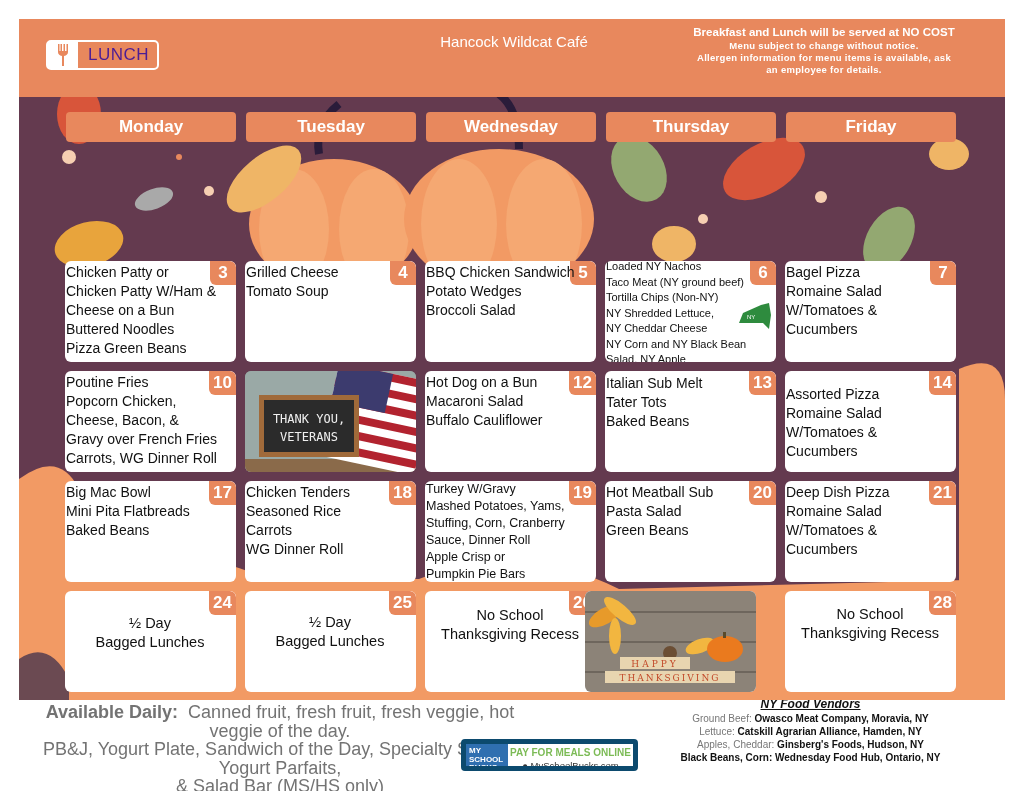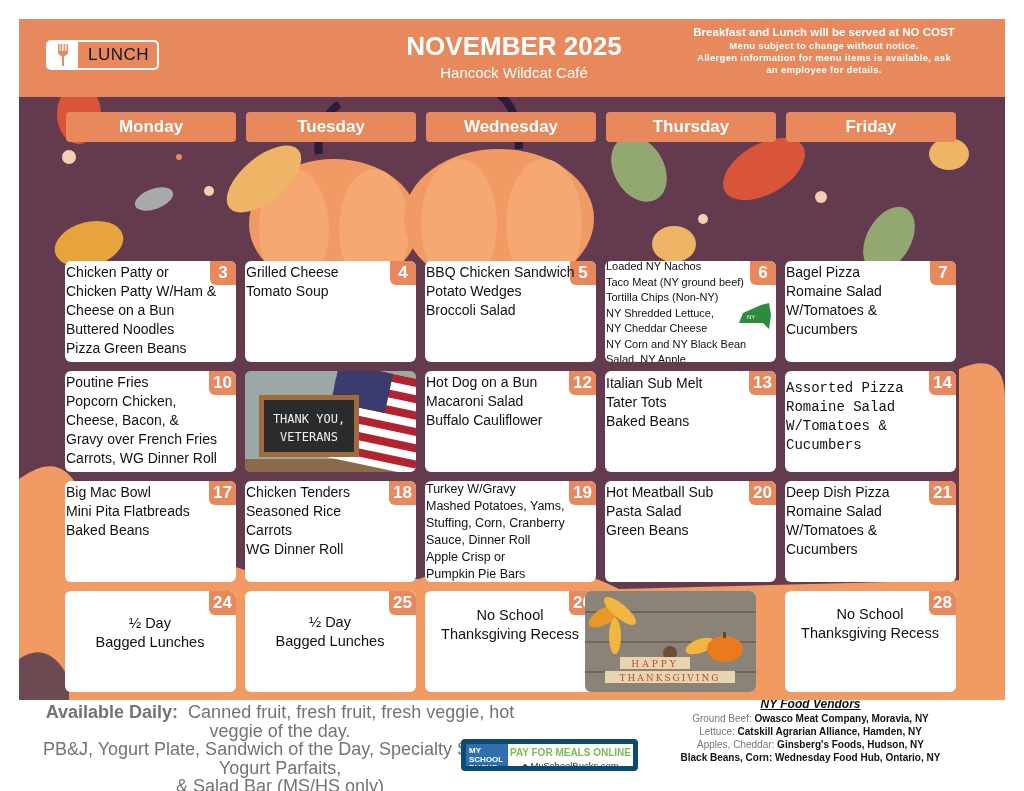--- a/index.html
+++ b/index.html
@@ -5,21 +5,21 @@
   * { box-sizing: border-box; margin: 0; padding: 0; }
   html, body { width: 1024px; height: 791px; background: #ffffff; overflow: hidden; }
   body { font-family: "Liberation Sans", sans-serif; position: relative; }
 
   .poster { position: absolute; left: 19px; top: 19px; width: 986px; height: 681px; background: #643a4f; overflow: hidden; }
   .header { position: absolute; left: 0; top: 0; width: 986px; height: 78px; background: #e8885d; z-index: 3; }
 
   .lunch-badge { position: absolute; left: 27px; top: 21px; width: 113px; height: 30px; border: 2px solid #fff; border-radius: 5px; display: flex; align-items: center; }
   .lunch-badge .fork-box { width: 30px; height: 100%; background: #fff; display: flex; align-items: center; justify-content: center; }
   .lunch-badge .fork-box svg { width: 14px; height: 22px; }
-  .lunch-badge .lunch-label { color: #0f172a; font-size: 17px; padding-left: 10px; letter-spacing: 0.5px; }
+  .lunch-badge .lunch-label { color: #4c1d95; font-size: 17px; padding-left: 10px; letter-spacing: 0.5px; }
 
   .title-block { position: absolute; left: 300px; top: 12px; width: 390px; text-align: center; color: #fff; }
   .title-block .title { font-size: 26px; font-weight: bold; }
   .title-block .subtitle { font-size: 15px; margin-top: 2px; }
 
   .notice { position: absolute; left: 655px; top: 6px; width: 300px; text-align: center; color: #fff; font-weight: bold; }
   .notice .n1 { font-size: 11.5px; line-height: 15px; }
   .notice .n2 { font-size: 11.5px; line-height: 15px; }
   .notice .n2 .bang { font-size: 15px; }
   .notice .n3 { font-size: 9.5px; line-height: 12px; letter-spacing: 0.3px; }
@@ -95,21 +95,20 @@
     <div class="lunch-badge">
       <div class="fork-box">
         <svg viewBox="0 0 14 22">
             <path d="M2 0 v8 q0 3 4 4 v10 h2 v-10 q4 -1 4 -4 v-8 h-1.5 v7 h-1.5 v-7 h-1.5 v7 h-1.5 v-7 h-1.5 v7 h-1 v-7 z" fill="#e8885d"></path>
           </svg>
       </div>
       <span class="lunch-label">LUNCH</span>
     </div>
 
     <div class="title-block">
-      <div class="title">NOVEMBER 2025</div>
       <div class="subtitle">Hancock Wildcat Café</div>
     </div>
 
     <div class="notice">
       <div class="n1">Breakfast and Lunch will be served at NO COST</div>
       <div class="n3">Menu subject to change without notice.</div>
       <div class="n3">Allergen information for menu items is available, ask</div>
       <div class="n3">an employee for details.</div>
     </div>
   </div>
@@ -212,21 +211,21 @@
   <div class="cell" style="left:586px;top:352px;">
     <div class="num">13</div>
     <div class="items" style="top:3px;">
       <div>Italian Sub Melt</div>
       <div>Tater Tots</div>
       <div>Baked Beans</div>
     </div>
   </div>
   <div class="cell" style="left:766px;top:352px;">
     <div class="num">14</div>
-    <div class="items" style="top:8px;font-family:Liberation Mono, monospace;">
+    <div class="items" style="top:14px;">
       <div>Assorted Pizza</div>
       <div>Romaine Salad</div>
       <div>W/Tomatoes &amp;</div>
       <div>Cucumbers</div>
     </div>
   </div>
 
   <div class="cell" style="left:46px;top:462px;">
     <div class="num">17</div>
     <div class="items">

